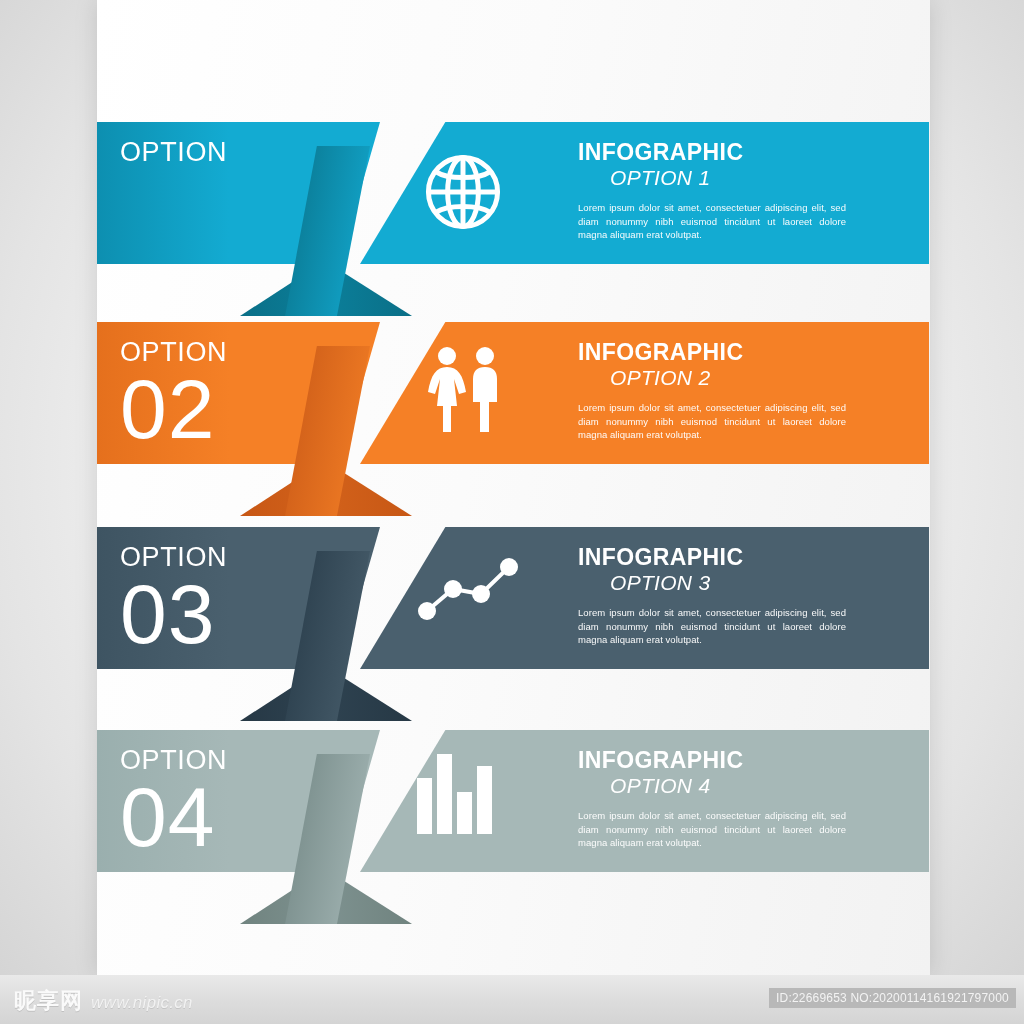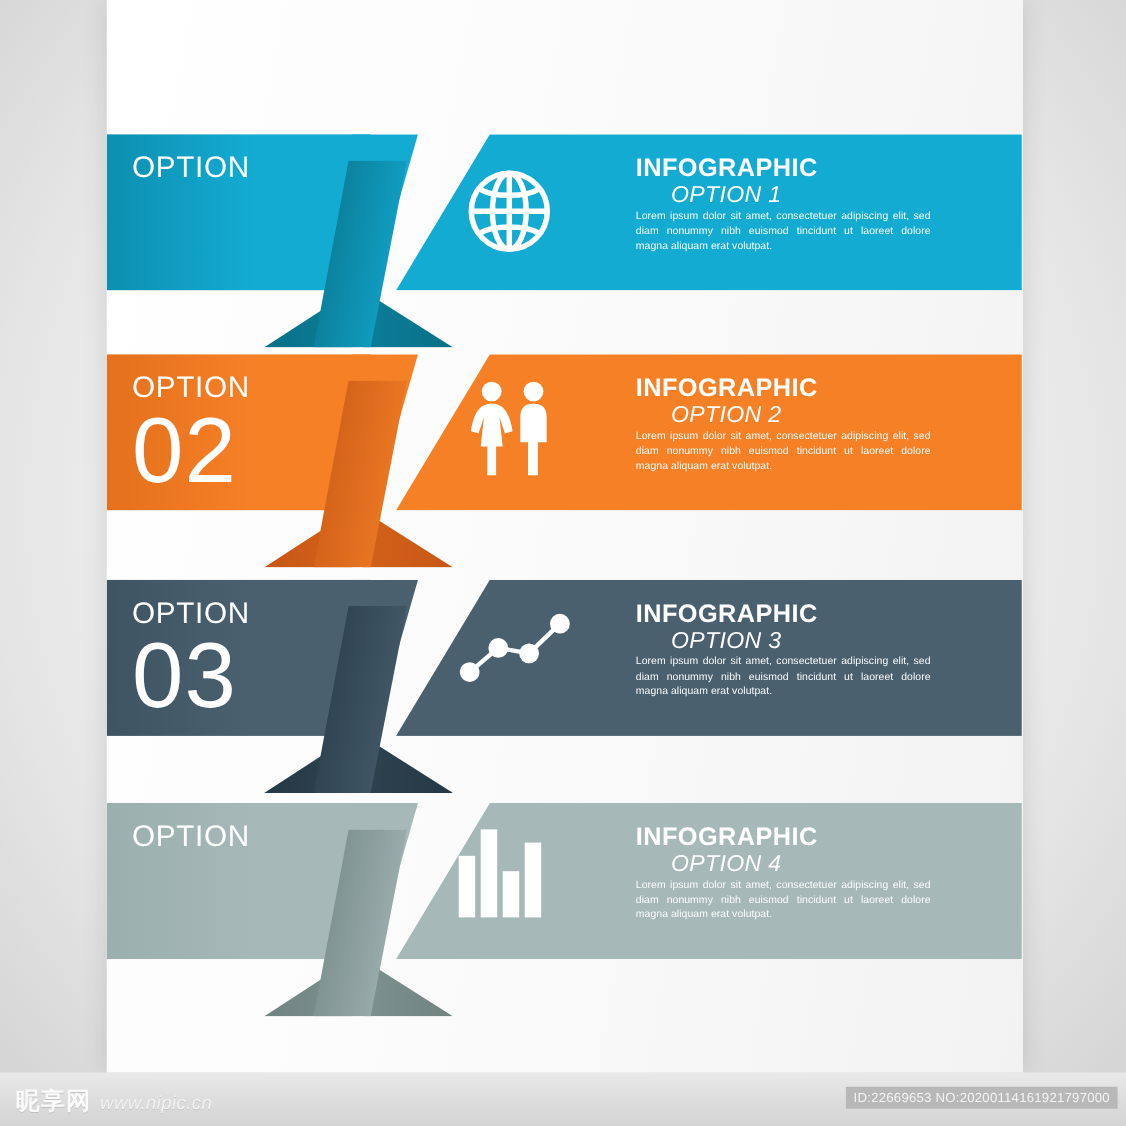--- a/index.html
+++ b/index.html
@@ -72,21 +72,21 @@
 
   
   .txt-block { position:absolute; left:578px; top:18px; width:268px; color:#fff; z-index:6; }
   .txt-block .head1 {
     font-size:23px; font-weight:bold; letter-spacing:.4px; line-height:1.12;
   }
   .txt-block .head2 {
     font-size:21px; font-style:italic; font-weight:normal; letter-spacing:.3px; line-height:1.15;margin-left:32px;
   }
   .txt-block .body {
-    font-size:9.5px; line-height:1.45; text-align:justify;
+    margin-top:11px; font-size:9.5px; line-height:1.45; text-align:justify;
     letter-spacing:.05px; opacity:.97;
   }
 
   
   #wm {
     position:absolute; left:0; top:975px; width:1024px; height:49px;
     background:linear-gradient(180deg,#e9e9e9 0%,#dcdcdc 55%,#d4d4d4 100%);
   }
   #wm-logo {
     position:absolute; left:14px; top:11px; display:flex; align-items:baseline; gap:8px;
@@ -216,20 +216,21 @@
     <div class="tail-right" style="background: linear-gradient(90deg, rgb(125, 145, 143) 0%, rgb(112, 131, 127) 100%);"></div>
 
     <div class="slab-left" style="background: linear-gradient(90deg, rgb(154, 175, 174) 0%, rgb(166, 184, 183) 55%, rgb(166, 184, 183) 100%);"></div>
     <div class="slab-left-diag" style="background: rgb(166, 184, 183);"></div>
     <div class="slab-right" style="background: linear-gradient(90deg, rgb(166, 184, 183) 0%, rgb(166, 184, 183) 100%);"></div>
 
     <div class="fold" style="background: linear-gradient(100deg, rgb(112, 131, 127) 0%, rgb(125, 145, 143) 38%, rgb(166, 184, 183) 100%);"></div>
 
     <div class="num-block">
       <div class="opt-word">OPTION</div>
+      <div class="opt-num">04</div>
     </div>
 
     <div class="icon-wrap">
         <svg width="82" height="84" viewBox="0 0 82 84">
     <g fill="white">
       <rect x="2" y="26" width="15" height="56"></rect>
       <rect x="22" y="2" width="15" height="80"></rect>
       <rect x="42" y="40" width="15" height="42"></rect>
       <rect x="62" y="14" width="15" height="68"></rect>
     </g>

